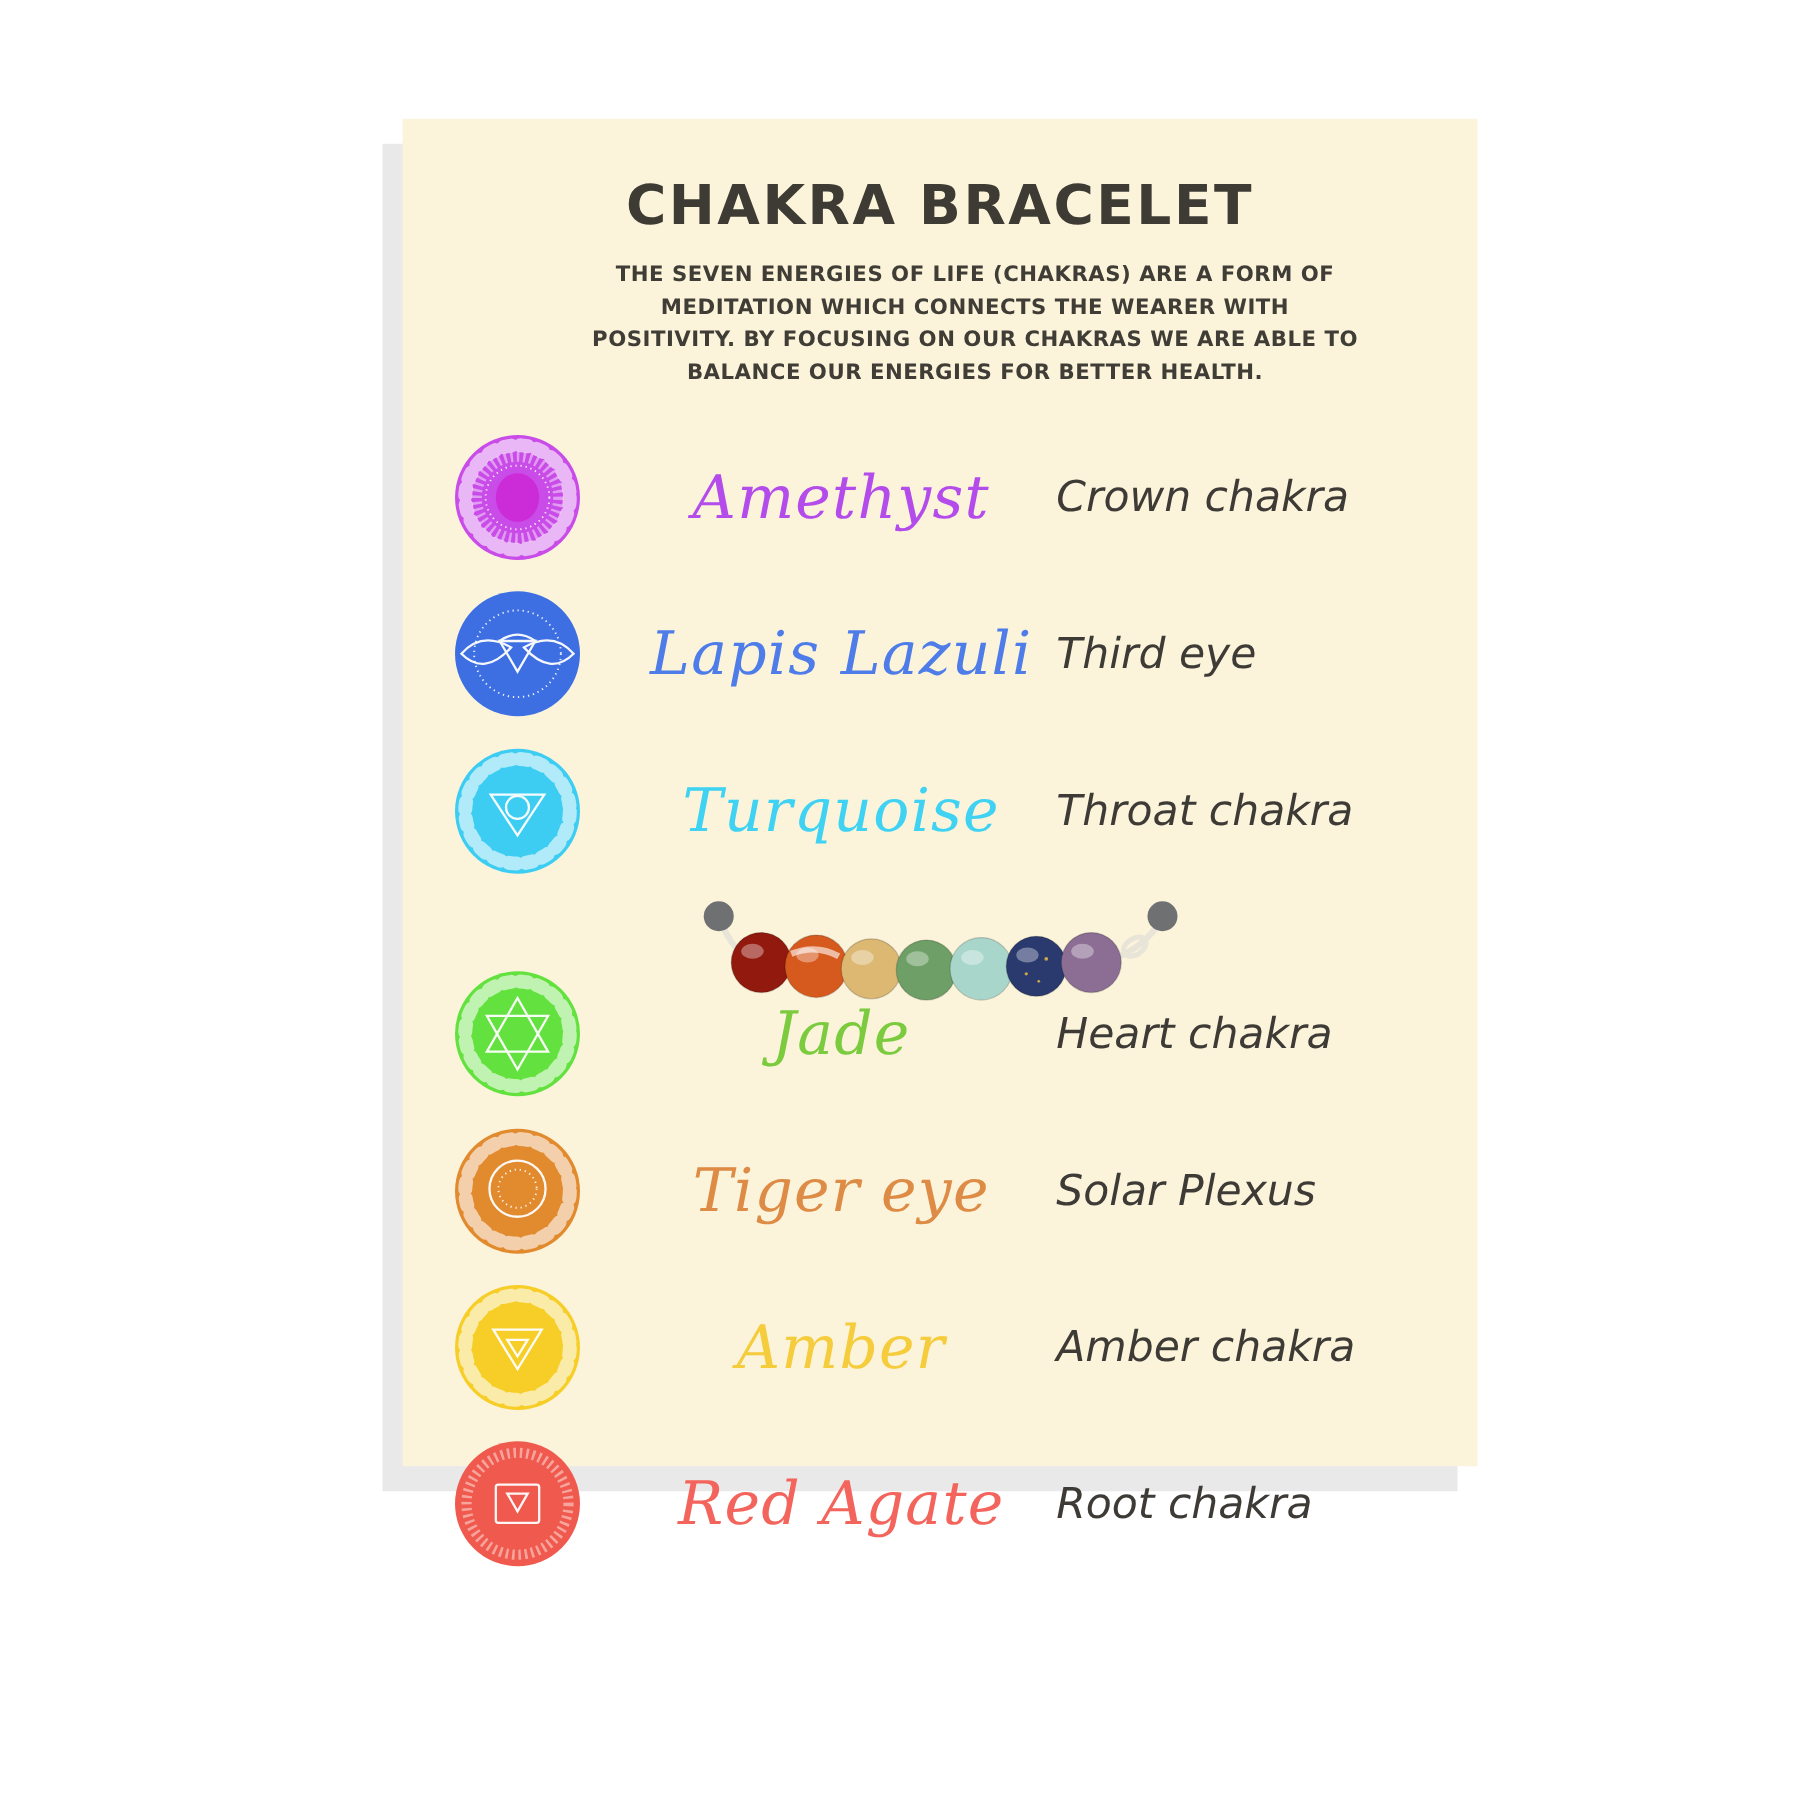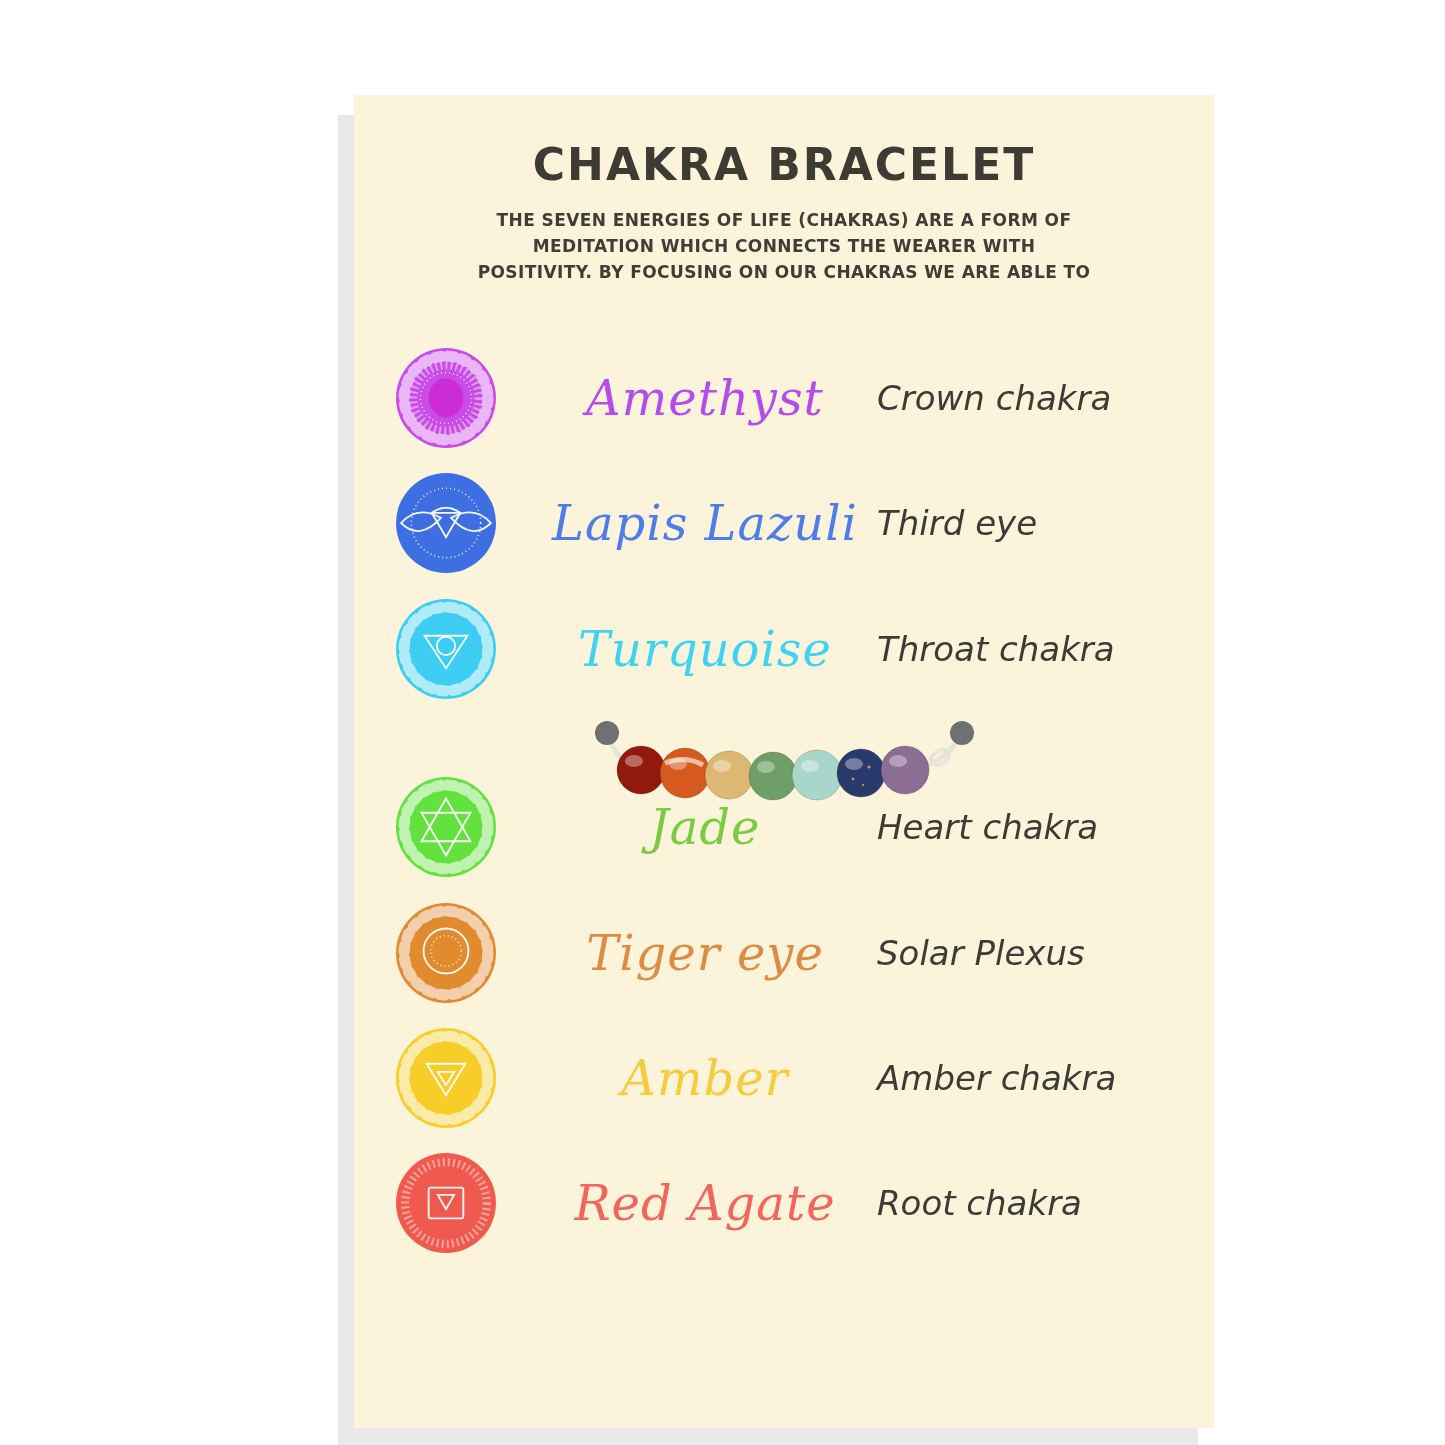--- a/index.html
+++ b/index.html
@@ -2,34 +2,33 @@
 <html><head>
 <meta charset="utf-8">
 <style>
   html,body { margin:0; padding:0; }
   body {
     width:1445px; height:1445px; position:relative;
     background:#ffffff; overflow:hidden;
     font-family:"DejaVu Sans", sans-serif;
   }
   .card {
-    position:absolute; left:322px; top:95px; width:860px; height:1333px;
+    position:absolute; left:322px; top:95px; width:860px; height:1078px;
     background:#FBF4DB;
     box-shadow:-16px 20px 0 #E9E9E9;
-    margin-left:32px;
   }
   .title {
     position:absolute; top:44px; left:0; width:100%;
     text-align:center; font-size:44px; font-weight:bold;
     letter-spacing:2px; color:#3E3B34;
   }
   .subtitle {
     position:absolute; top:112px; left:0; width:100%;
     text-align:center; font-size:17px; font-weight:bold;
-    letter-spacing:0.4px; line-height:26px; color:#403D36;
+    letter-spacing:0.4px; line-height:26px; color:#403D36;padding-left:28px;
   }
   .row { position:absolute; left:0; width:100%; height:0; }
   .icon-wrap {
     position:absolute; left:41px; top:0; transform:translateY(-50%);
     width:102px; height:102px;
   }
   .icon-wrap svg { width:102px; height:102px; display:block; }
   .stone {
     position:absolute; left:164px; width:374px; top:0; transform:translateY(-50%);
     text-align:center;
@@ -55,20 +54,21 @@
 <body>
 
 <div class="card" style="background: rgb(251, 244, 219);">
 
   <div class="title" style="color: rgb(62, 59, 52);">CHAKRA BRACELET</div>
 
   <div class="subtitle">
     <div>THE SEVEN ENERGIES OF LIFE (CHAKRAS) ARE A FORM OF</div>
     <div>MEDITATION WHICH CONNECTS THE WEARER WITH</div>
     <div>POSITIVITY. BY FOCUSING ON OUR CHAKRAS WE ARE ABLE TO</div>
+    <div>BALANCE OUR ENERGIES FOR BETTER HEALTH.</div>
   </div>
 
   <div class="row" style="top:303px">
     <div class="icon-wrap">
       <svg viewBox="0 0 100 100">
         <circle cx="50" cy="50" r="49" fill="#C94BE8"></circle>
         <circle class="lace1" cx="50" cy="50" r="41"></circle>
         <circle class="lace2" cx="50" cy="50" r="32"></circle>
         <ellipse cx="50" cy="50" rx="17" ry="19" fill="#CC2BD8"></ellipse>
         <circle class="lace3" cx="50" cy="50" r="25"></circle>

